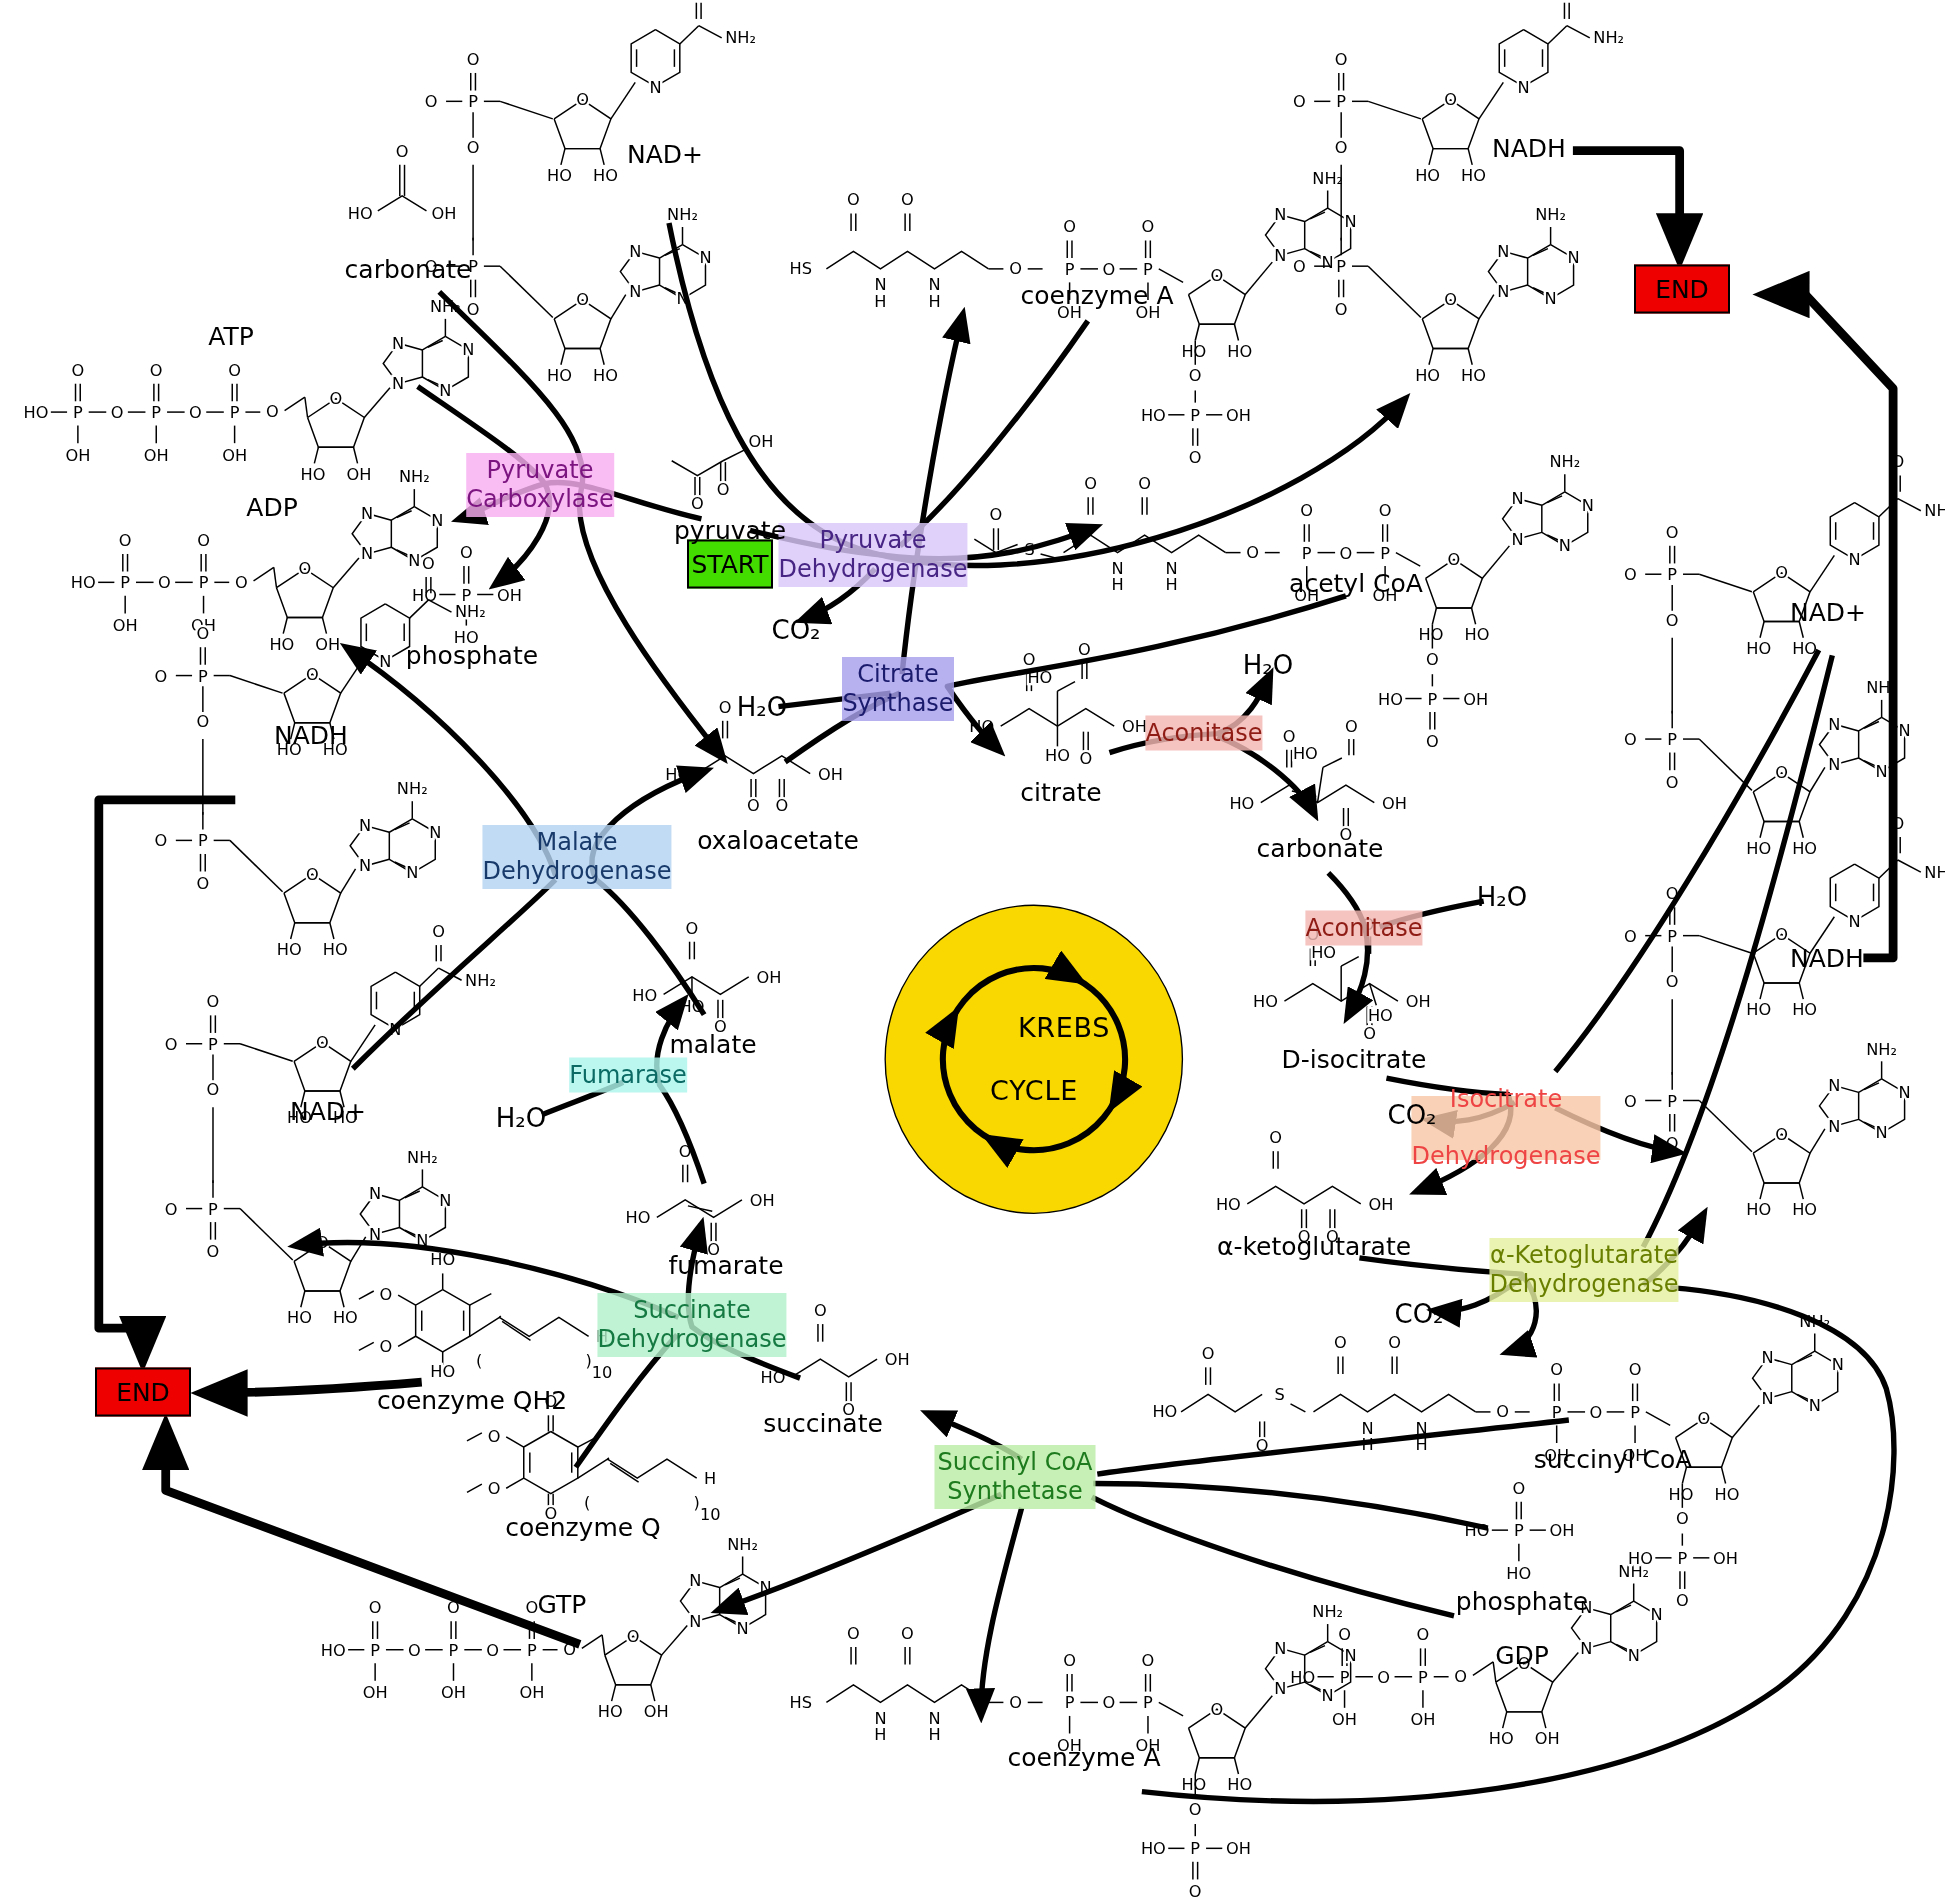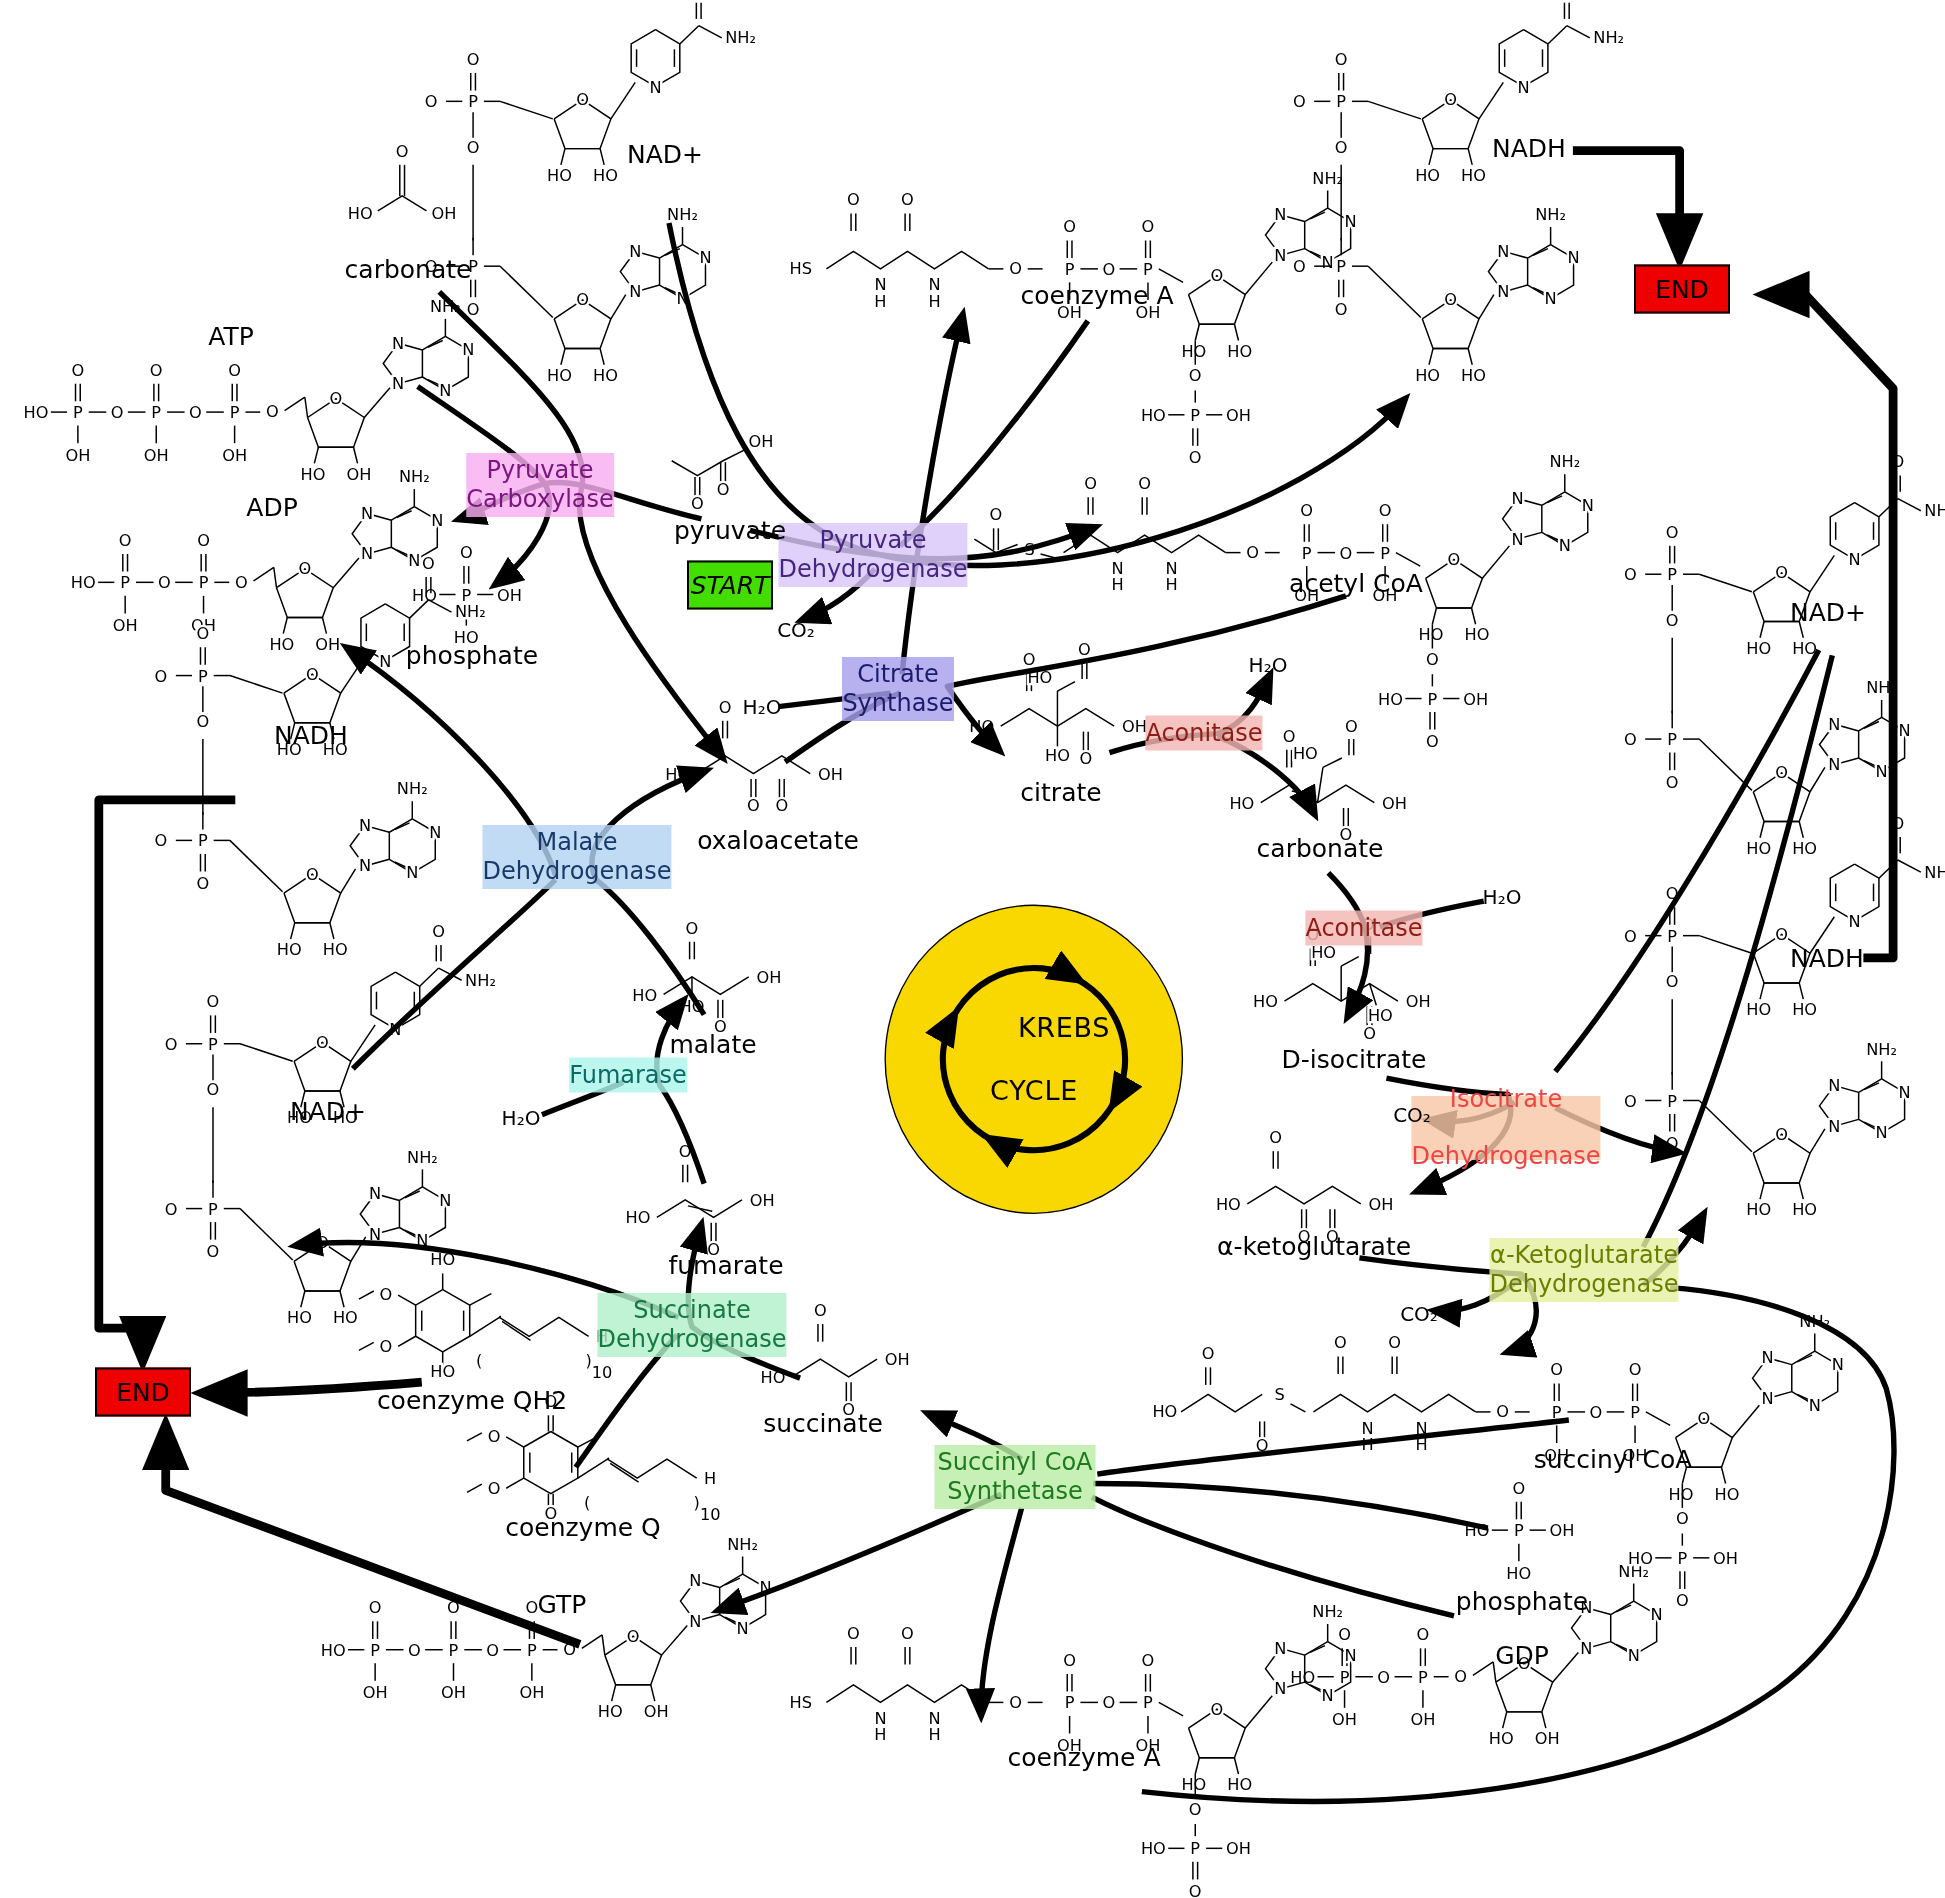--- a/index.html
+++ b/index.html
@@ -1,20 +1,20 @@
 <!DOCTYPE html>
 <html style="font-size:10.8px"><head>
 <meta charset="utf-8">
 <style>
   html,body{margin:0;padding:0;background:#fff}
   #diagram{position:relative;width:1946px;height:1899px;background:#fff;overflow:hidden;
            font-family:"DejaVu Sans","Liberation Sans",sans-serif;color:#000}
   #net{position:absolute;left:0;top:0}
   .label{position:absolute;transform:translate(-50%,-50%);font-size:25px;white-space:nowrap;z-index:30}
-  .small{font-size:20px}
+  .small{font-size:26px}
   .enzyme{position:absolute;transform:translate(-50%,-50%);display:flex;flex-direction:column;align-items:center;
           justify-content:center;font-size:24px;line-height:1.22;text-align:center;white-space:nowrap;z-index:20}
   .marker{position:absolute;transform:translate(-50%,-50%);display:flex;align-items:center;justify-content:center;
           font-size:25px;border:2px solid #000;z-index:25}
   .circle-text{position:absolute;transform:translate(-50%,-50%);font-size:27px;letter-spacing:0.7px;z-index:15}
   .atom{font-size:24px;fill:#000;stroke:#fff;stroke-width:7px;paint-order:stroke;text-anchor:middle;
         font-family:"DejaVu Sans","Liberation Sans",sans-serif}
   .bond{stroke:#000;stroke-width:2.2;fill:none}
   .arrow{stroke:#000;fill:none;stroke-linejoin:round}
 </style>
@@ -1152,21 +1152,21 @@
       <span>Succinate</span>
       <span>Dehydrogenase</span>
     </div>
     <div class="enzyme" style="left: 628px; top: 1075px; min-width: 116px; height: 35px; background: rgba(172, 244, 236, 0.82); color: rgb(11, 107, 100);">
       <span>Fumarase</span>
     </div>
     <div class="enzyme" style="left: 577px; top: 857px; min-width: 173px; height: 64px; background: rgba(180, 211, 242, 0.82); color: rgb(23, 58, 107);">
       <span>Malate</span>
       <span>Dehydrogenase</span>
     </div>
-    <div class="marker" style="left: 730px; top: 585px; width: 82px; height: 45px; background: rgb(68, 221, 0); font-style: italic;">
+    <div class="marker" style="left: 730px; top: 564px; width: 82px; height: 45px; background: rgb(68, 221, 0);">
       <span>START</span>
     </div>
     <div class="marker" style="left: 1682px; top: 289px; width: 92px; height: 45px; background: rgb(238, 0, 0);">
       <span>END</span>
     </div>
     <div class="marker" style="left: 143px; top: 1392px; width: 92px; height: 45px; background: rgb(238, 0, 0);">
       <span>END</span>
     </div>
     <div class="circle-text" style="left: 1034px; top: 1027px; color: rgb(0, 0, 0); margin-left: 30px;">KREBS</div>
     <div class="circle-text" style="left: 1034px; top: 1090px; color: rgb(0, 0, 0);">CYCLE</div>

